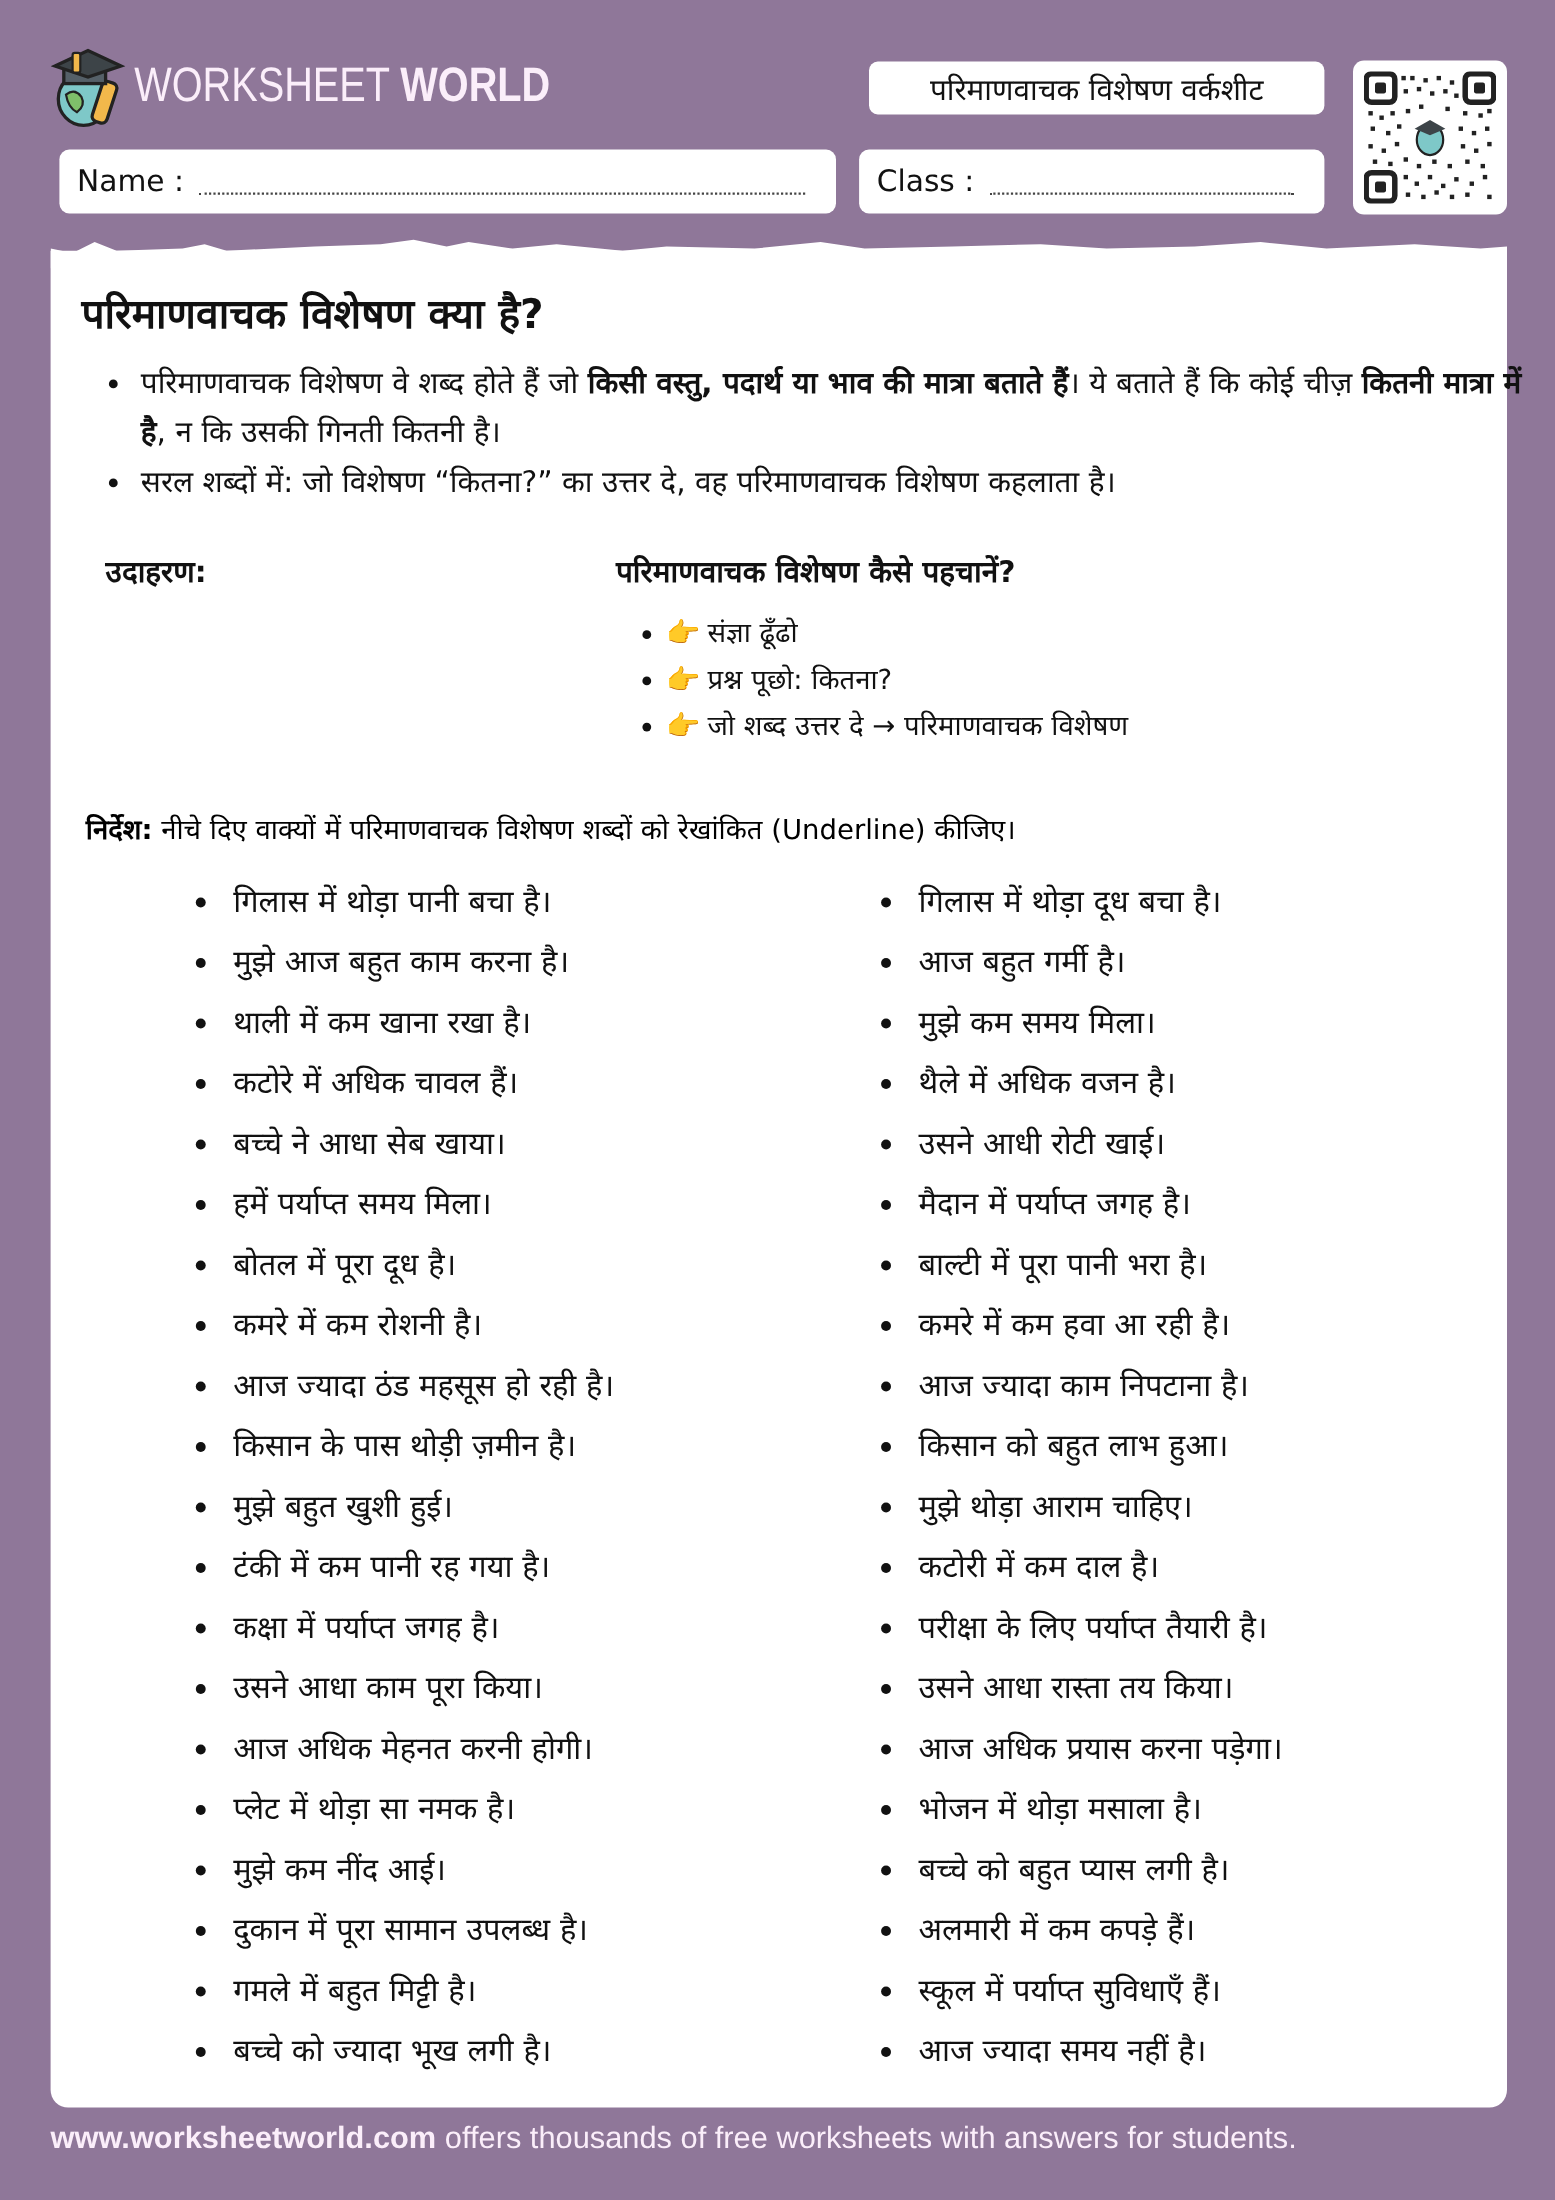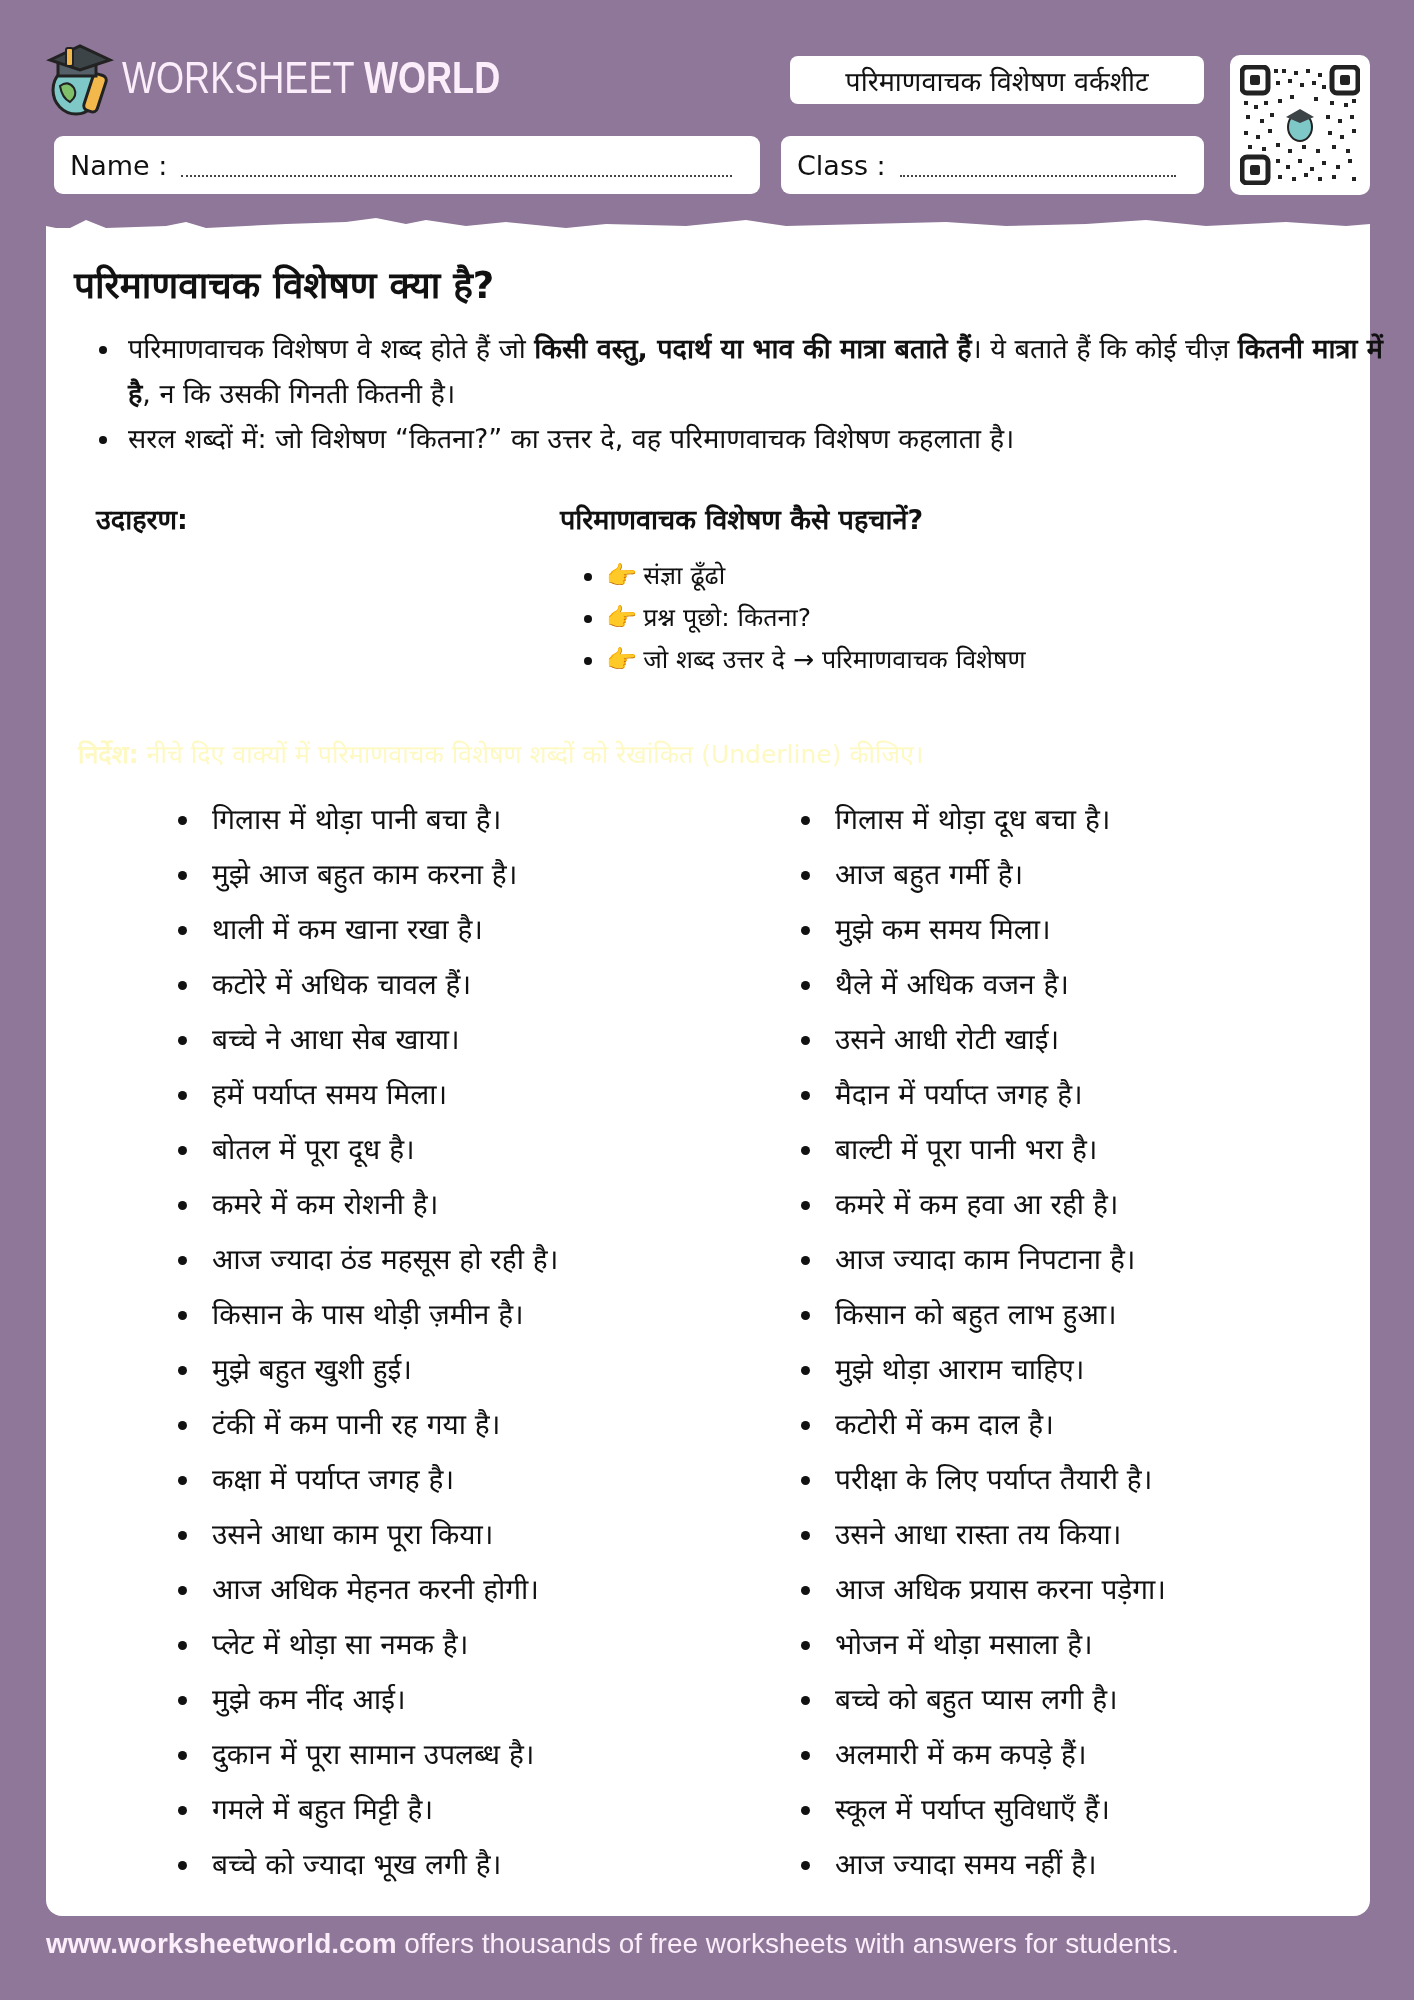--- a/index.html
+++ b/index.html
@@ -56,21 +56,21 @@
 
   .examples { position: absolute; left: 96px; top: 500px; width: 420px; }
   .examples h3 { margin: 0 0 10px 0; font-size: 27px; font-weight: 700; }
   .examples ul { margin: 0; padding-left: 54px; font-size: 27px; line-height: 42px; }
 
   .identify { position: absolute; left: 560px; top: 500px; width: 760px; }
   .identify h3 { margin: 0 0 18px 0; font-size: 27px; font-weight: 700; }
   .identify ul { margin: 0; padding-left: 46px; font-size: 25px; line-height: 42px; }
   .point-icon { color: #f2c94c; margin-right: 6px; }
 
-  .instruction { position: absolute; left: 78px; top: 736px; font-size: 25px; color: #fef9c3; white-space: nowrap; }
+  .instruction { position: absolute; left: 78px; top: 736px; font-size: 25px; color: #000000; white-space: nowrap; }
   .instruction b { font-weight: 700; }
 
   .col { position: absolute; top: 792px; margin: 0; padding-left: 40px; list-style: disc; font-size: 28px; }
   .col li { height: 55px; line-height: 55px; padding-left: 10px; white-space: nowrap; }
   .col-left { left: 162px; }
   .col-right { left: 785px; }
 
   .footer {
     position: absolute; left: 46px; top: 1928px;
     font-family: Liberation Sans, sans-serif; font-size: 28px; color: #fbeefa; white-space: nowrap;

